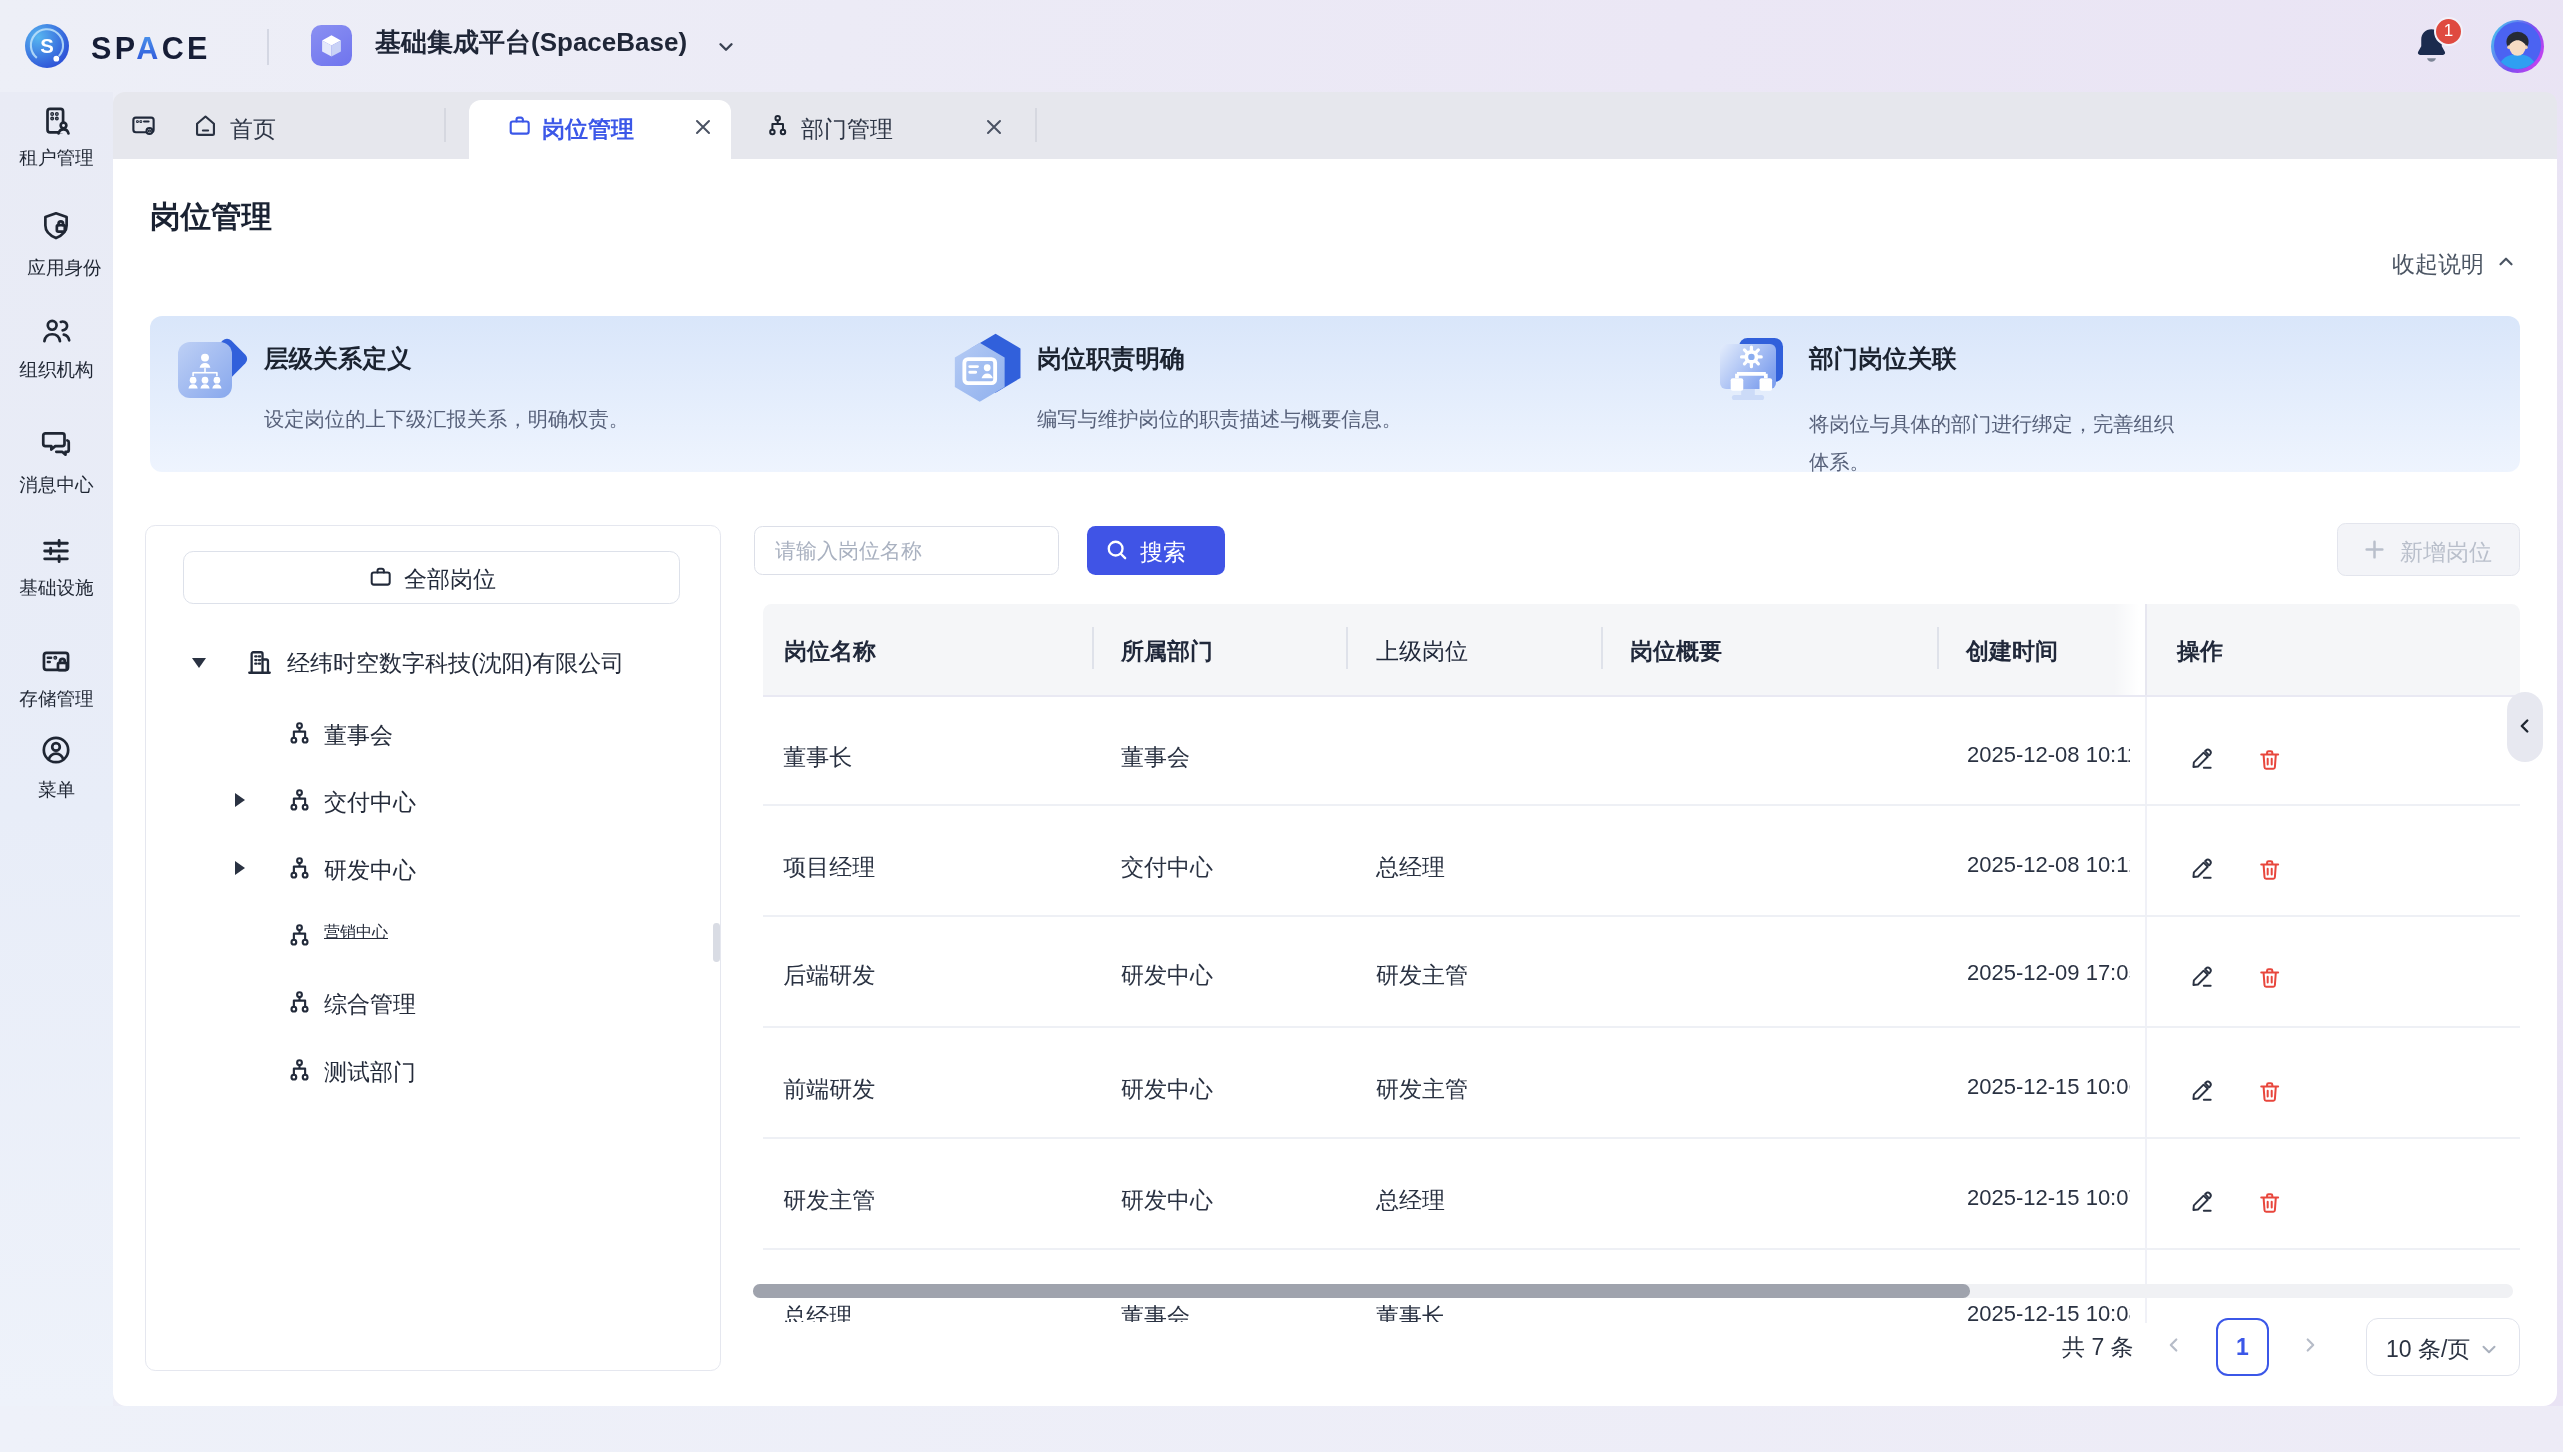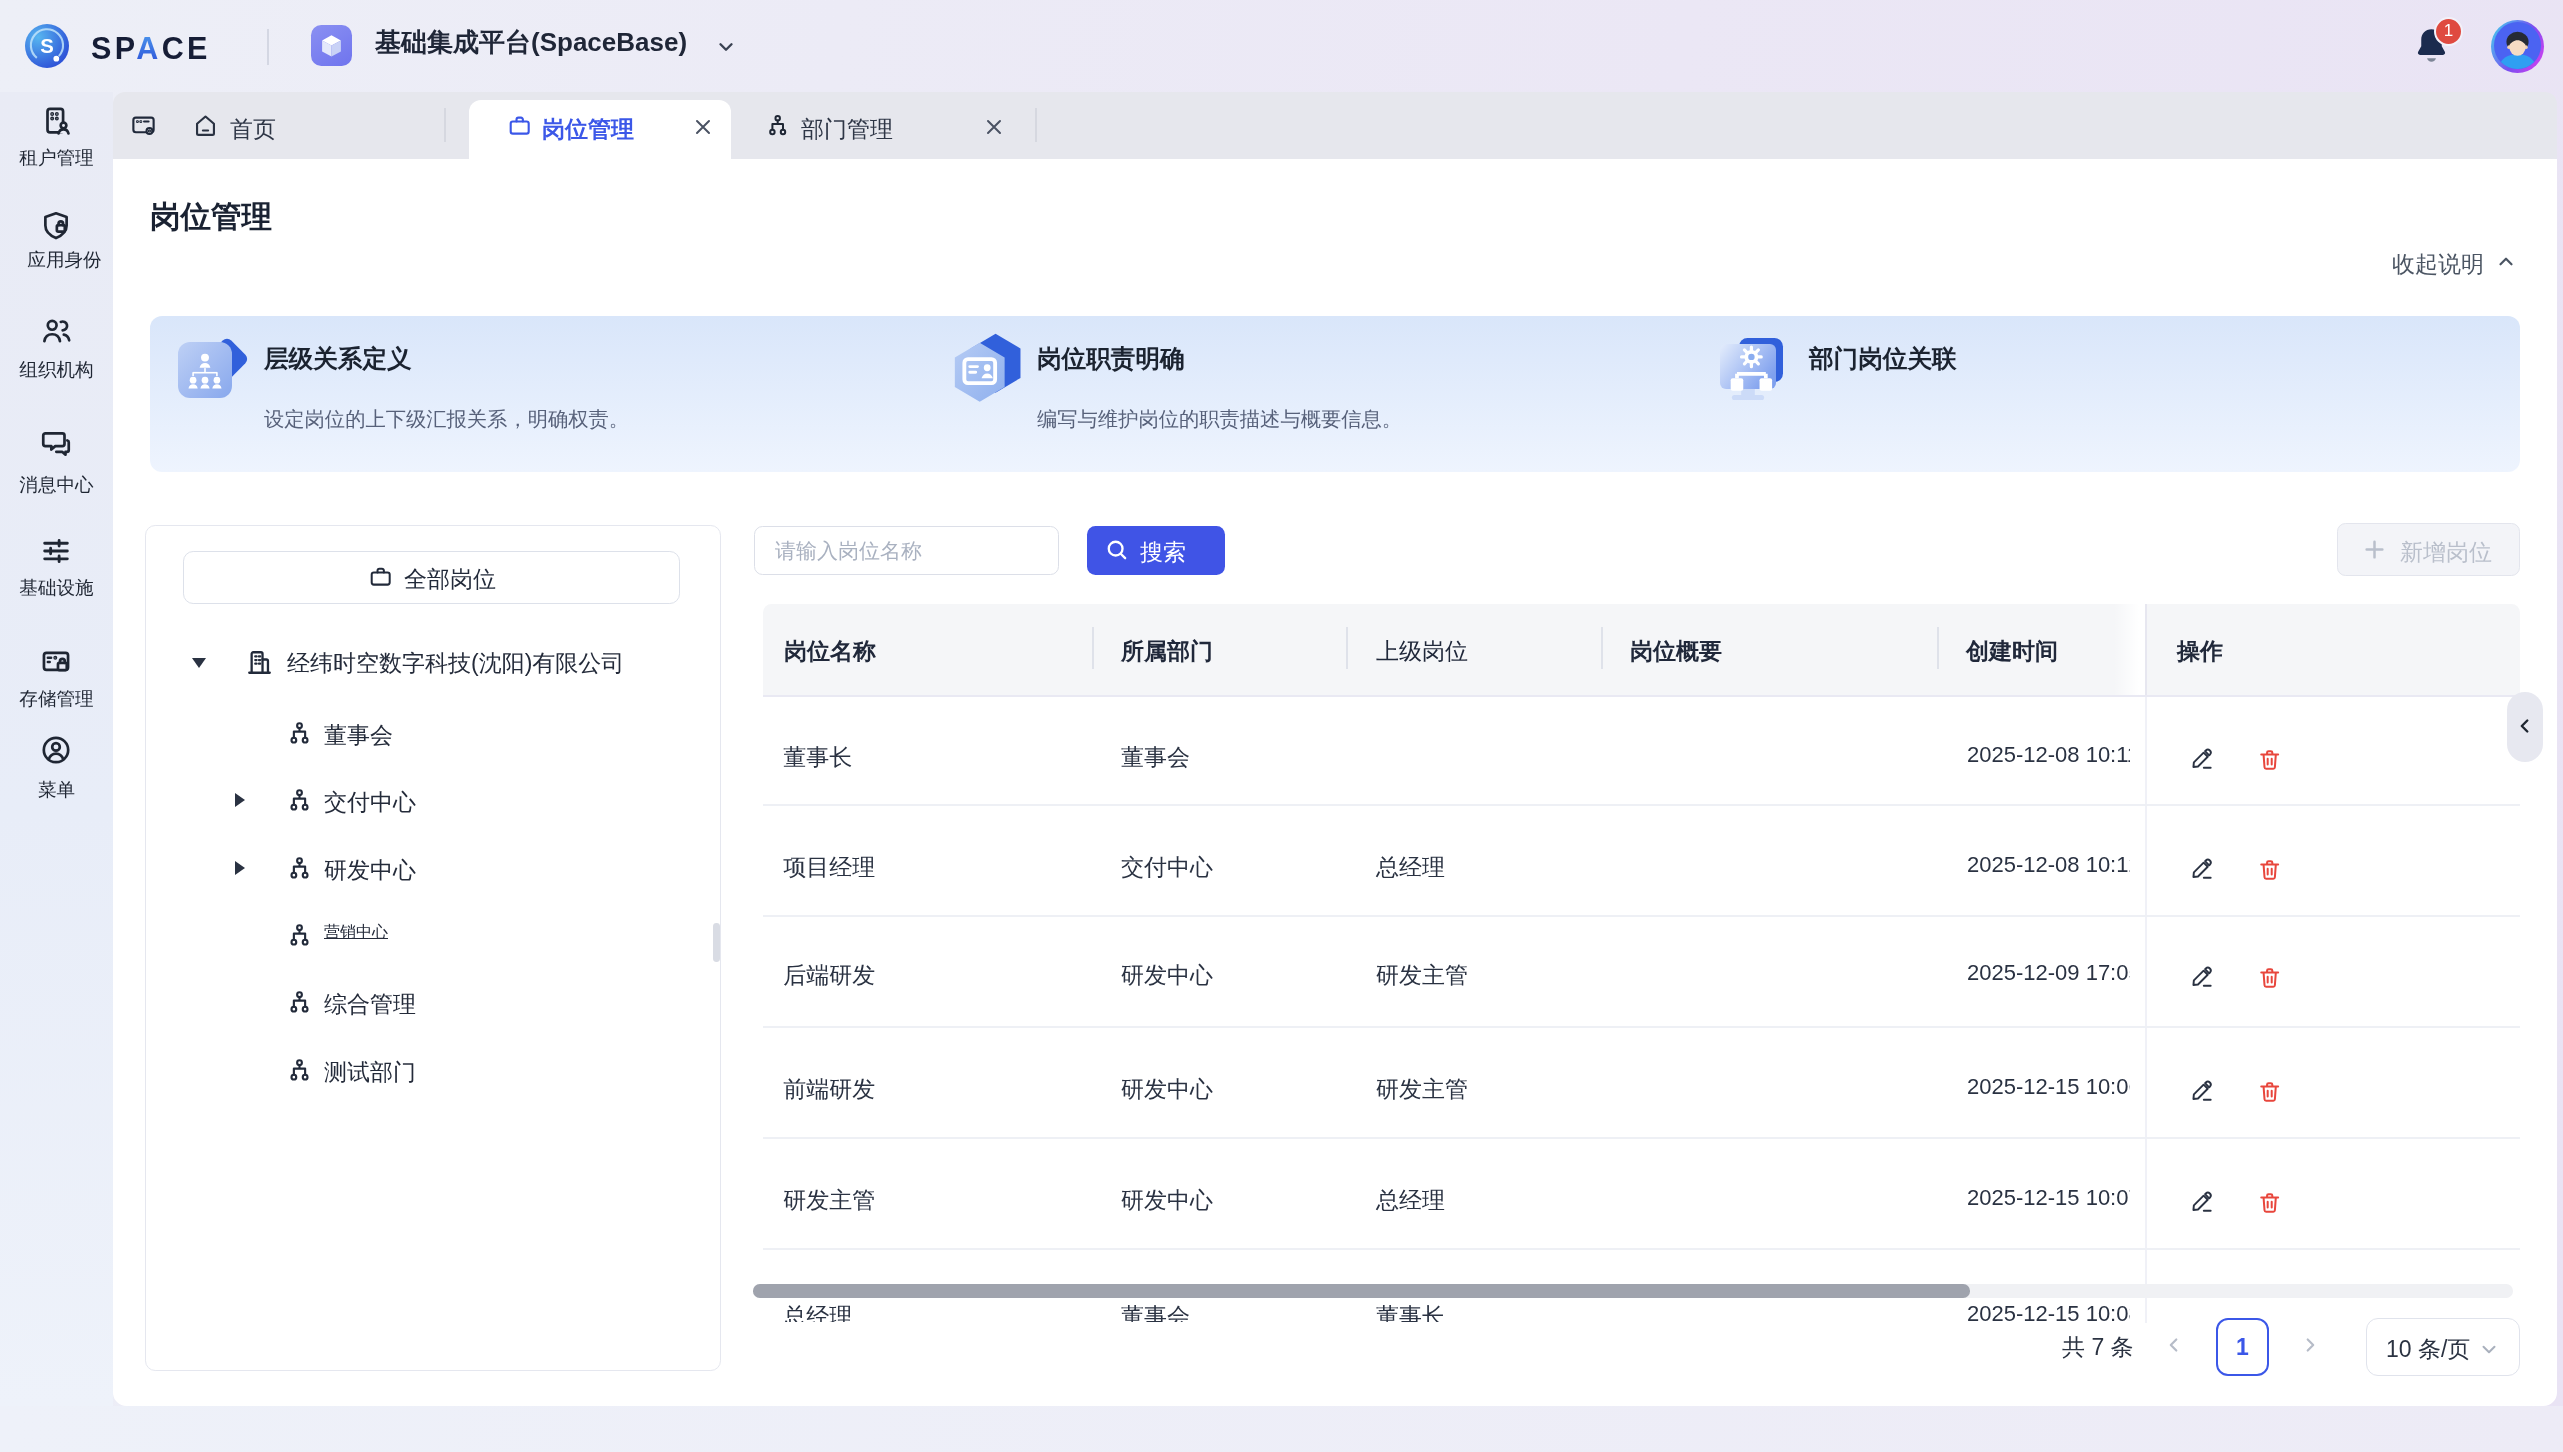--- a/index.html
+++ b/index.html
@@ -71,21 +71,21 @@
       <circle cx="12.6" cy="10.3" r=".45" fill="#1f2633"></circle>
     <circle cx="17.3" cy="15.2" r="2" fill="#e9ebf5"></circle>
       <path d="M13.8 20.8c.4-1.9 1.7-2.9 3.5-2.9s3.1 1 3.5 2.9" fill="#e9ebf5"></path>
   </svg>
   <div class="abs" style="left:0;top:145px;width:113px;text-align:center;font-size:18.6px;color:#1f2633;">租户管理</div>
   <svg class="abs" style="left:39px;top:209px" width="34" height="34" viewBox="0 0 24 24" fill="none" stroke="#1f2633" stroke-width="1.9" stroke-linecap="round" stroke-linejoin="round">
     <path d="M12 3l7.5 2.6v6.1c0 4.3-3.1 7-7.5 8.8-4.4-1.8-7.5-4.5-7.5-8.8V5.6z"></path>
     <rect x="12.6" y="11.4" width="5.6" height="4.6" rx="1" fill="#e9ebf5"></rect>
       <path d="M13.8 11.4v-1a1.6 1.6 0 0 1 3.2 0v1"></path>
   </svg>
-  <div class="abs" style="left:0;top:247px;width:109px;text-align:center;font-size:18.6px;color:#1f2633;padding-left:20px;">应用身份</div>
+  <div class="abs" style="left:0;top:255px;width:109px;text-align:center;font-size:18.6px;color:#1f2633;padding-left:20px;">应用身份</div>
   <svg class="abs" style="left:39px;top:314px" width="34" height="34" viewBox="0 0 24 24" fill="none" stroke="#1f2633" stroke-width="1.9" stroke-linecap="round" stroke-linejoin="round">
     <circle cx="9.3" cy="8" r="3.1"></circle>
       <path d="M3.8 19.2c.5-3.1 2.7-4.9 5.5-4.9s5 1.8 5.5 4.9"></path>
     <path d="M15.4 5.6a3.1 3.1 0 1 1 1.3 5.9M17.5 14.6c2 .4 3.4 1.9 3.8 4"></path>
   </svg>
   <div class="abs" style="left:0;top:357px;width:113px;text-align:center;font-size:18.6px;color:#1f2633;">组织机构</div>
   <svg class="abs" style="left:39px;top:427px" width="34" height="34" viewBox="0 0 24 24" fill="none" stroke="#1f2633" stroke-width="1.9" stroke-linecap="round" stroke-linejoin="round">
     <path d="M4.5 4.5h12a1.5 1.5 0 0 1 1.5 1.5v6a1.5 1.5 0 0 1-1.5 1.5h-5l-2.8 2.4v-2.4H4.5A1.5 1.5 0 0 1 3 12V6a1.5 1.5 0 0 1 1.5-1.5z"></path>
     <path d="M20 9.5a1.3 1.3 0 0 1 1 1.3v5.4a1.3 1.3 0 0 1-1.3 1.3h-1v2l-2.4-2h-4.1"></path>
   </svg>
@@ -211,20 +211,21 @@
       <g stroke="#fff" stroke-width="1.9" stroke-linecap="round">
           <path d="M18.5 1.8v2M18.5 11.4v2M12.7 7.6h2M22.3 7.6h2M14.4 3.5l1.4 1.4M21.2 10.3l1.4 1.4M22.6 3.5l-1.4 1.4M15.8 10.3l-1.4 1.4"></path>
         </g>
     </g>
     <circle cx="18.5" cy="7.6" r="1.9" fill="#8badf0"></circle>
     <path d="M10 17.6h17M10 17.6v2.6M27 17.6v2.6" fill="none" stroke="#fff" stroke-width="2.2"></path>
     <rect x="6.3" y="20.2" width="7.4" height="7.4" rx="1.2" fill="#fff"></rect>
     <rect x="23.3" y="20.2" width="7.4" height="7.4" rx="1.2" fill="#fff"></rect>
   </svg>
   <div class="abs" style="left:1809px;top:342px;font-size:24.6px;font-weight:bold;color:#1b2330;">部门岗位关联</div>
+  <div class="abs" style="left:1809px;top:405px;font-size:20.3px;color:#57617a;line-height:38px;">将岗位与具体的部门进行绑定，完善组织<br>体系。</div>
 
   <div class="abs" style="left:145px;top:525px;width:576px;height:846px;border:1.7px solid #e5e7ef;border-radius:10.2px;background:#fff;"></div>
   <div class="abs" style="left:183px;top:551px;width:497px;height:53px;border:1.7px solid #dde1ea;border-radius:10.2px;background:#fff;"></div>
   <svg class="abs" style="left:368px;top:564px" width="25.4" height="25.4" viewBox="0 0 24 24" fill="none" stroke="#222a3a" stroke-width="1.9" stroke-linecap="round" stroke-linejoin="round">
     <rect x="3.5" y="8" width="17" height="11.5" rx="2"></rect>
       <path d="M9 8V6.2A1.8 1.8 0 0 1 10.8 4.4h2.4A1.8 1.8 0 0 1 15 6.2V8"></path>
   </svg>
   <div class="abs" style="left:404px;top:564px;font-size:23px;color:#222a3a;">全部岗位</div>
 
   <div class="abs" style="left:192px;top:658px;width:0;height:0;border-left:7.6px solid transparent;border-right:7.6px solid transparent;border-top:10.2px solid #2a3242;"></div>

